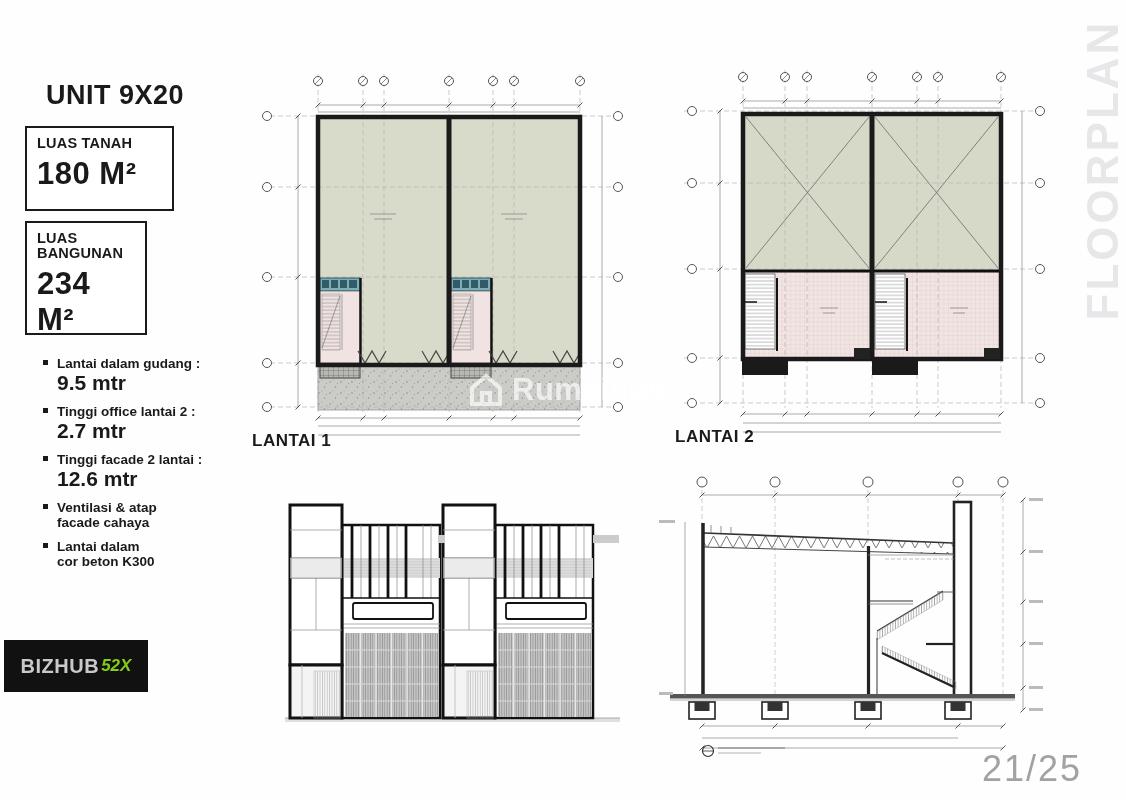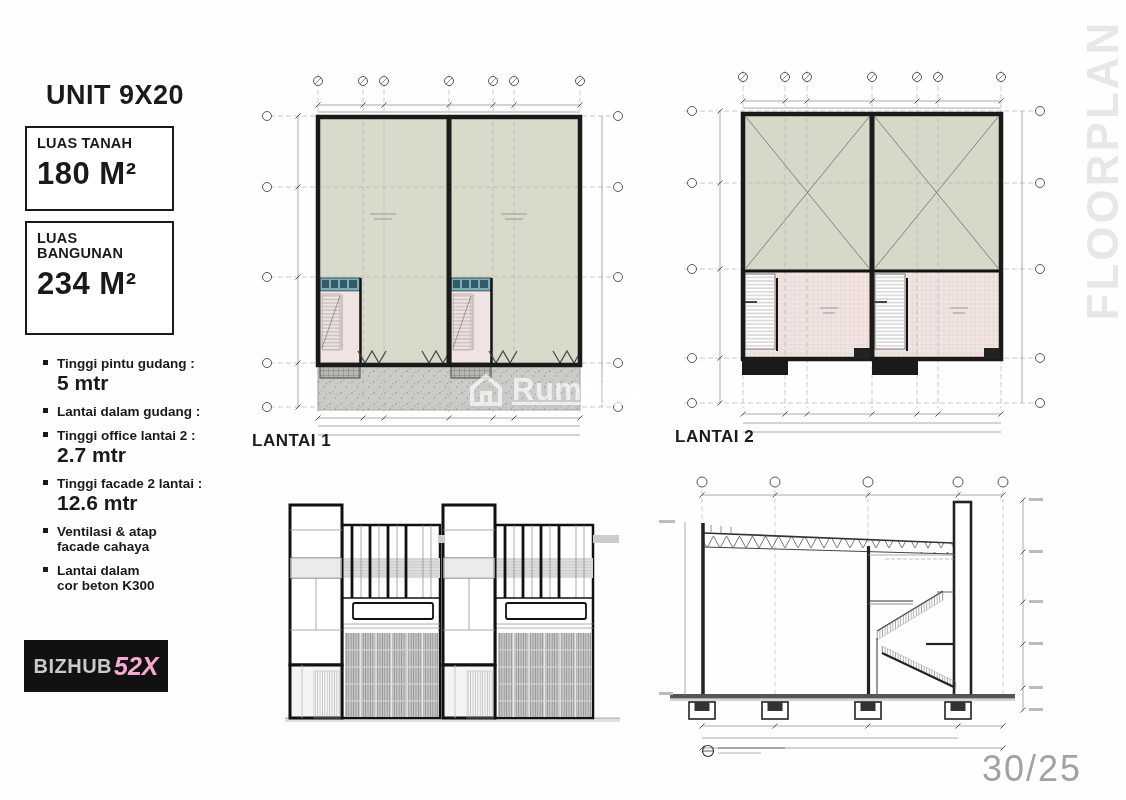--- a/index.html
+++ b/index.html
@@ -6,38 +6,38 @@
   #canvas{
     position:relative;width:1126px;height:800px;background:#fefefe;
     font-family:"Liberation Sans","DejaVu Sans",sans-serif;color:#1a1a1a;
     overflow:hidden;margin:0 auto;
   }
   .abs{position:absolute;}
   
   #unit-title{left:46px;top:80px;font-size:27px;font-weight:800;letter-spacing:0.5px;}
   .spec-card{left:25px;border:2.5px solid #1a1a1a;background:#fff;box-sizing:border-box;padding:8px 10px;}
   #card-tanah{top:126px;width:149px;height:85px;}
-  #card-bangunan{top:221px;width:149px;height:114px;}
+  #card-bangunan{top:221px;width:122px;height:114px;}
   .spec-card .card-label{font-size:14.5px;font-weight:800;line-height:15px;letter-spacing:0.2px;}
   .spec-card .card-value{font-size:31px;font-weight:800;margin-top:5px;letter-spacing:0.5px;}
   #spec-list{left:43px;top:356px;width:200px;}
   .spec-item{margin-bottom:9px;position:relative;padding-left:14px;}
   .spec-item .bullet{position:absolute;left:0;top:4px;width:5px;height:5px;background:#1a1a1a;}
   .spec-item .spec-title{font-size:13.5px;font-weight:800;line-height:15px;}
   .spec-item .spec-value{font-size:21px;font-weight:800;line-height:24px;}
   
-  #logo{left:4px;top:640px;width:144px;height:52px;background:#111;display:flex;align-items:center;justify-content:center;margin-left:20px;}
+  #logo{left:4px;top:640px;width:144px;height:52px;background:#111;display:flex;align-items:center;justify-content:center;}
   #logo .brand{color:#c9c9c9;font-size:20px;font-weight:800;letter-spacing:0.5px;}
-  #logo .suffix{color:#f9a8d4;font-size:25px;font-weight:800;font-style:italic;margin-left:2px;}
+  #logo .suffix{color:#84cc16;font-size:17px;font-weight:800;font-style:italic;margin-left:2px;}
   
   .drawing{position:absolute;}
   svg text.plan-label{font-family:"Liberation Sans",sans-serif;font-size:17px;font-weight:800;fill:#1a1a1a;letter-spacing:0.5px;}
   
   #watermark{left:468px;top:372px;display:flex;align-items:center;gap:8px;pointer-events:none;}
-  #watermark .wm-text{font-size:31px;font-weight:700;color:rgba(255,255,255,0.68);letter-spacing:0.5px;text-decoration:underline;}
+  #watermark .wm-text{font-size:31px;font-weight:700;color:rgba(255,255,255,0.68);letter-spacing:0.5px;}
   
   #side-label{left:947px;top:146px;width:310px;height:48px;transform:rotate(-90deg);
     font-size:44px;font-weight:800;color:#e7e7e9;letter-spacing:3px;text-align:center;}
   
   #page-number{left:982px;top:748px;font-size:36px;color:#a2a2a2;letter-spacing:2px;}
 </style>
 </head>
 <body>
 
 <div id="canvas">
@@ -51,26 +51,22 @@
 
   <div id="card-bangunan" class="abs spec-card">
     <div class="card-label">LUAS</div>
     <div class="card-label">BANGUNAN</div>
     <div class="card-value">234 M²</div>
   </div>
 
   <div id="spec-list" class="abs">
     <div class="spec-item">
       <span class="bullet"></span>
-      <div class="spec-title">Tinggi pintu gudang :</div>
-      <div class="spec-value">5 mtr</div>
-    </div>
-    <div class="spec-item">
-      <span class="bullet"></span>
       <div class="spec-title">Lantai dalam gudang :</div>
+      <div class="spec-value">9.5 mtr</div>
     </div>
     <div class="spec-item">
       <span class="bullet"></span>
       <div class="spec-title">Tinggi office lantai 2 :</div>
       <div class="spec-value">2.7 mtr</div>
     </div>
     <div class="spec-item">
       <span class="bullet"></span>
       <div class="spec-title">Tinggi facade 2 lantai :</div>
       <div class="spec-value">12.6 mtr</div>
@@ -617,15 +613,15 @@
   </div>
 
   <div id="watermark" class="abs">
     <svg width="36" height="34" viewBox="0 0 36 34">
       <path d="M4,15 L18,3 L32,15 V31 H4 Z M14,31 V20 H22 V31" fill="none" stroke="rgba(255,255,255,0.68)" stroke-width="4"></path>
     </svg>
     <span class="wm-text">Rumaindo</span>
   </div>
 
   <div id="side-label" class="abs">FLOORPLAN</div>
-  <div id="page-number" class="abs">30/25</div>
+  <div id="page-number" class="abs">21/25</div>
 
 </div>
 
 </body></html>

